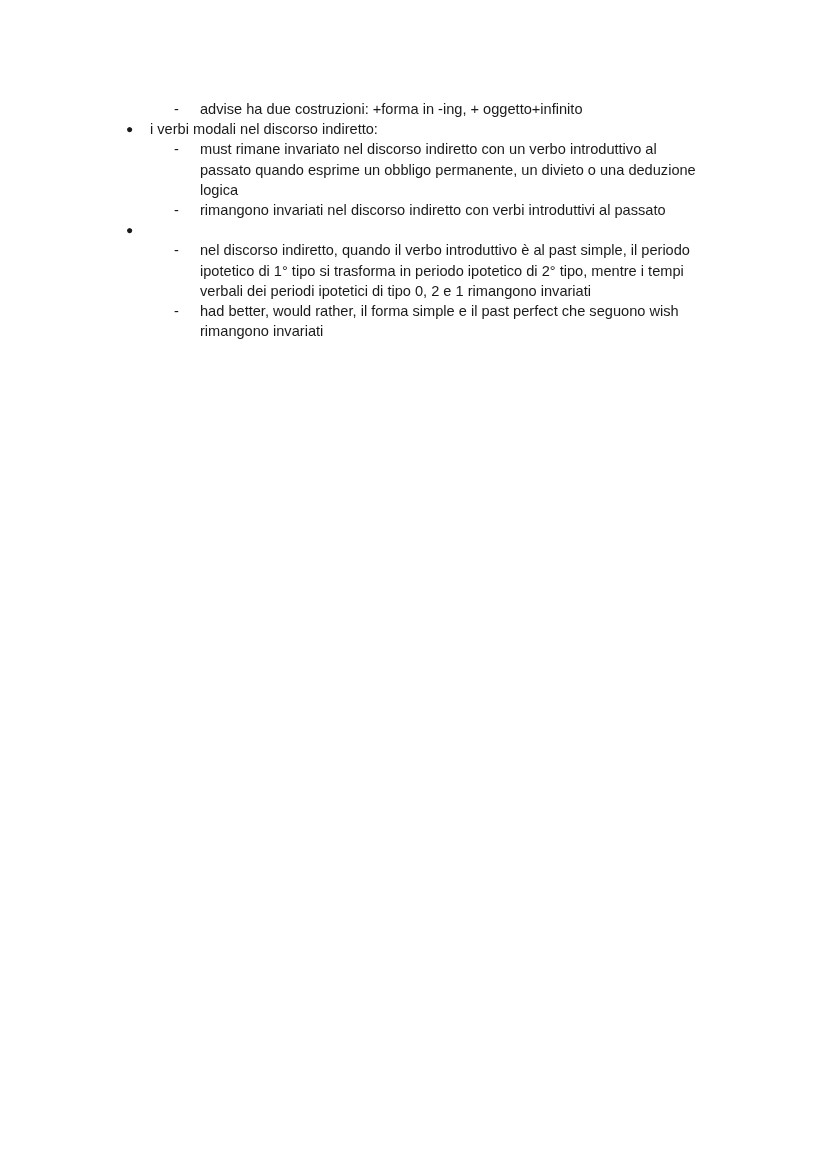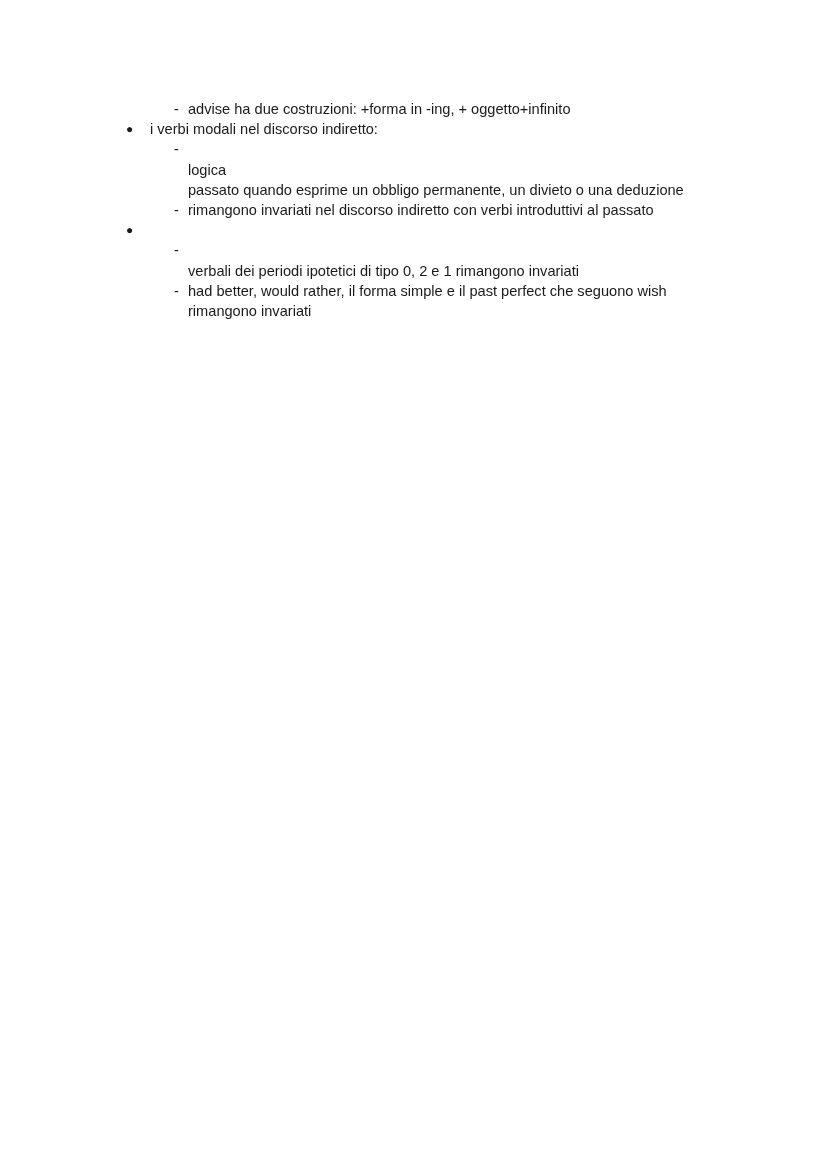--- a/index.html
+++ b/index.html
@@ -3,55 +3,60 @@
 <meta charset="utf-8">
 <style>
   html, body { margin: 0; padding: 0; background: #ffffff; }
   body { width: 828px; height: 1169px; position: relative; overflow: hidden;
          font-family: "Liberation Sans", sans-serif; color: #1a1a1a; font-size: 14.6px; }
   .page { position: absolute; left: 0; top: 99px; width: 828px; }
   .line { position: relative; height: 20.2px; line-height: 20.2px; white-space: nowrap; }
   .bullet { position: absolute; left: 126px; font-size: 12px; }
   .bullet-text { position: absolute; left: 150px; }
   .dash { position: absolute; left: 174px; }
-  .sub-text { position: absolute; left: 188px; }
+  .sub-text { position: absolute; left: 200px; }
 </style>
 </head>
 <body>
 
 <div class="page">
 
   <div class="line">
     <span class="dash">-</span>
     <span class="sub-text">advise ha due costruzioni: +forma in -ing, + oggetto+infinito</span>
   </div>
 
   <div class="line">
     <span class="bullet">●</span>
     <span class="bullet-text">i verbi modali nel discorso indiretto:</span>
   </div>
   <div class="line">
     <span class="dash">-</span>
+    <span class="sub-text">must rimane invariato nel discorso indiretto con un verbo introduttivo al</span>
+  </div>
+  <div class="line">
+    <span class="sub-text">passato quando esprime un obbligo permanente, un divieto o una deduzione</span>
   </div>
   <div class="line">
     <span class="sub-text">logica</span>
-  </div>
-  <div class="line">
-    <span class="sub-text">passato quando esprime un obbligo permanente, un divieto o una deduzione</span>
   </div>
   <div class="line">
     <span class="dash">-</span>
     <span class="sub-text">rimangono invariati nel discorso indiretto con verbi introduttivi al passato</span>
   </div>
 
   <div class="line">
     <span class="bullet">●</span>
   </div>
   <div class="line">
     <span class="dash">-</span>
+    <span class="sub-text">nel discorso indiretto, quando il verbo introduttivo è al past simple, il periodo</span>
+  </div>
+  <div class="line">
+    <span class="sub-text">ipotetico di 1° tipo si trasforma in periodo ipotetico di 2° tipo, mentre i tempi</span>
   </div>
   <div class="line">
     <span class="sub-text">verbali dei periodi ipotetici di tipo 0, 2 e 1 rimangono invariati</span>
   </div>
   <div class="line">
     <span class="dash">-</span>
     <span class="sub-text">had better, would rather, il forma simple e il past perfect che seguono wish</span>
   </div>
   <div class="line">
     <span class="sub-text">rimangono invariati</span>

